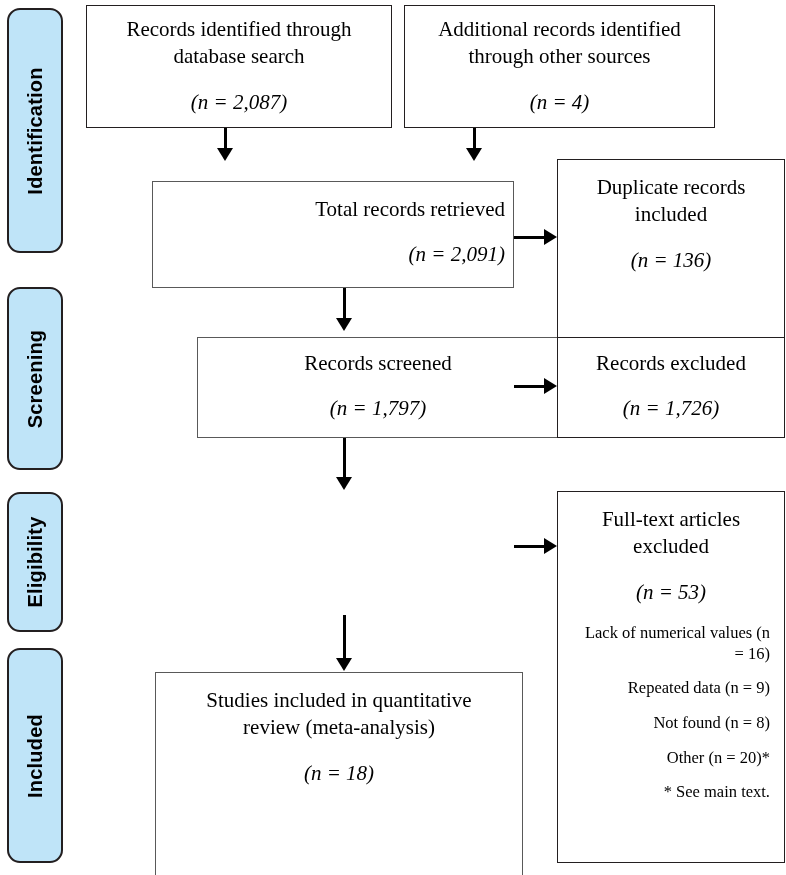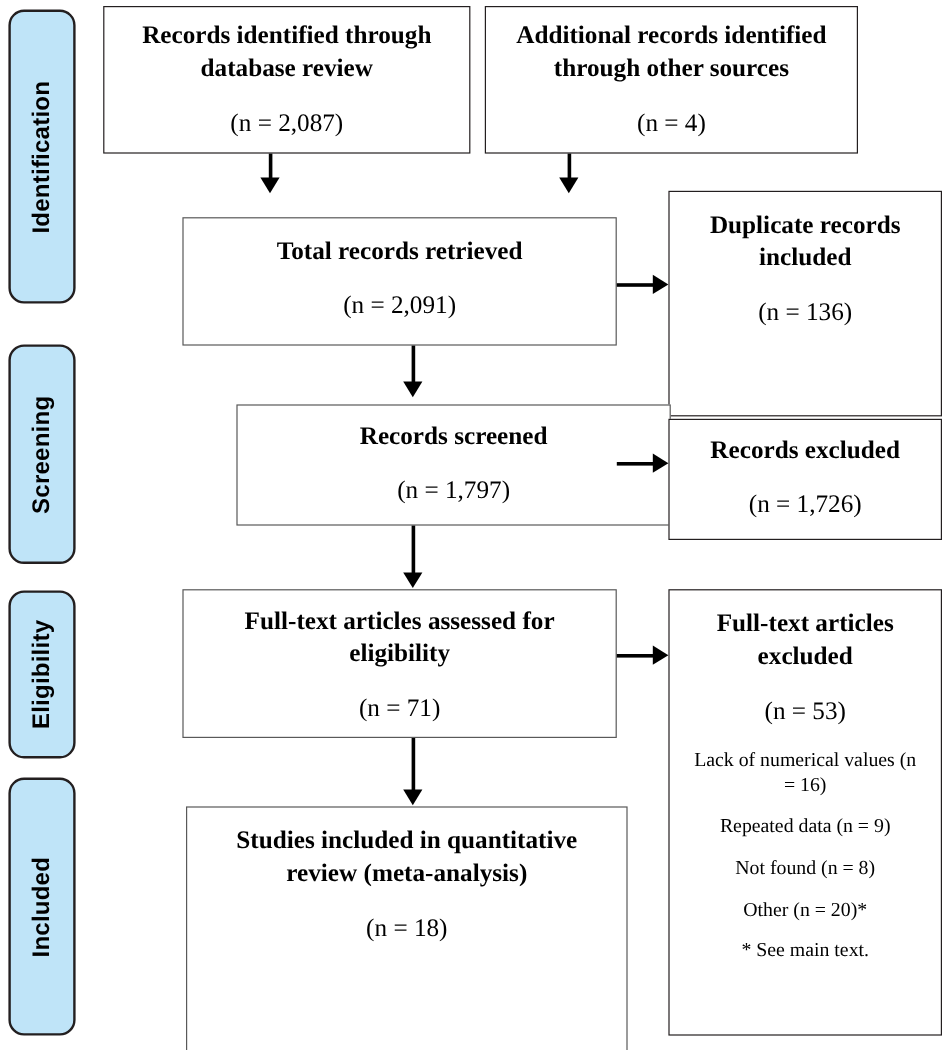--- a/index.html
+++ b/index.html
@@ -60,34 +60,34 @@
     top: 0;
     text-align: center;
     padding: 10px 8px 0 8px;
     box-sizing: border-box;
   }
   .box-line {
     display: block;
     font-size: 21px;
     line-height: 1.30;
     white-space: nowrap;
-    font-weight: bold;
   }
   .box-count {
     display: block;
     font-size: 21px;
     line-height: 1.3;
     margin-top: 18px;
+    font-style: italic;
   }
 
   
   .reasons {
     position: absolute;
     left: 0; right: 0;
-    text-align: center;
+    text-align: right;
     padding: 0 14px;
     box-sizing: border-box;
   }
   .reason-item {
     display: block;
     font-size: 16.5px;
     line-height: 1.25;
     margin-bottom: 14px;
   }
   .reason-item:last-child { margin-bottom: 0; }
@@ -132,41 +132,41 @@
   <div class="stage-pill" style="top:492px; height:140px;">
     <span class="stage-pill-label">Eligibility</span>
   </div>
   <div class="stage-pill" style="top:648px; height:215px;">
     <span class="stage-pill-label">Included</span>
   </div>
 
   <div class="flow-box thick" style="left:86px; top:5px; width:306px; height:123px;">
     <div class="box-inner">
       <span class="box-line">Records identified through</span>
-      <span class="box-line">database review</span>
+      <span class="box-line">database search</span>
       <span class="box-count">(n = 2,087)</span>
     </div>
   </div>
 
   <div class="flow-box thick" style="left:404px; top:5px; width:311px; height:123px;">
     <div class="box-inner">
       <span class="box-line">Additional records identified</span>
       <span class="box-line">through other sources</span>
       <span class="box-count">(n = 4)</span>
     </div>
   </div>
 
   <div class="conn-v" style="left:224px; top:128px; height:22px;"></div>
   <div class="arrow-down" style="left:217px; top:148px;"></div>
 
   <div class="conn-v" style="left:473px; top:128px; height:22px;"></div>
   <div class="arrow-down" style="left:466px; top:148px;"></div>
 
   <div class="flow-box" style="left:152px; top:181px; width:362px; height:107px;">
-    <div class="box-inner" style="padding-top:14px;">
+    <div class="box-inner" style="padding-top:14px;text-align:right;">
       <span class="box-line">Total records retrieved</span>
       <span class="box-count">(n = 2,091)</span>
     </div>
   </div>
 
   <div class="flow-box thick" style="left:557px; top:159px; width:228px; height:188px;">
     <div class="box-inner" style="padding-top:14px;">
       <span class="box-line">Duplicate records</span>
       <span class="box-line">included</span>
       <span class="box-count">(n = 136)</span>
@@ -179,40 +179,33 @@
   <div class="conn-v" style="left:343px; top:288px; height:32px;"></div>
   <div class="arrow-down" style="left:336px; top:318px;"></div>
 
   <div class="flow-box" style="left:152px; top:337px; width:362px; height:101px;margin-left:45px;">
     <div class="box-inner" style="padding-top:12px;">
       <span class="box-line">Records screened</span>
       <span class="box-count">(n = 1,797)</span>
     </div>
   </div>
 
-  <div class="flow-box thick" style="left:557px; top:349px; width:228px; height:101px;">
+  <div class="flow-box thick" style="left:557px; top:337px; width:228px; height:101px;">
     <div class="box-inner" style="padding-top:12px;">
       <span class="box-line">Records excluded</span>
       <span class="box-count">(n = 1,726)</span>
     </div>
   </div>
 
   <div class="conn-h" style="left:514px; top:385px; width:32px;"></div>
   <div class="arrow-right" style="left:544px; top:378px;"></div>
 
   <div class="conn-v" style="left:343px; top:438px; height:42px;"></div>
   <div class="arrow-down" style="left:336px; top:477px;"></div>
 
-  <div class="flow-box" style="left:152px; top:491px; width:362px; height:124px;">
-    <div class="box-inner" style="padding-top:12px;">
-      <span class="box-line">Full-text articles assessed for</span>
-      <span class="box-line">eligibility</span>
-      <span class="box-count">(n = 71)</span>
-    </div>
-  </div>
 
   <div class="flow-box thick" style="left:557px; top:491px; width:228px; height:372px;">
     <div class="box-inner" style="padding-top:14px;">
       <span class="box-line">Full-text articles</span>
       <span class="box-line">excluded</span>
       <span class="box-count">(n = 53)</span>
     </div>
     <div class="reasons" style="top:131px;">
       <span class="reason-item">Lack of numerical values (n = 16)</span>
       <span class="reason-item">Repeated data (n = 9)</span>

